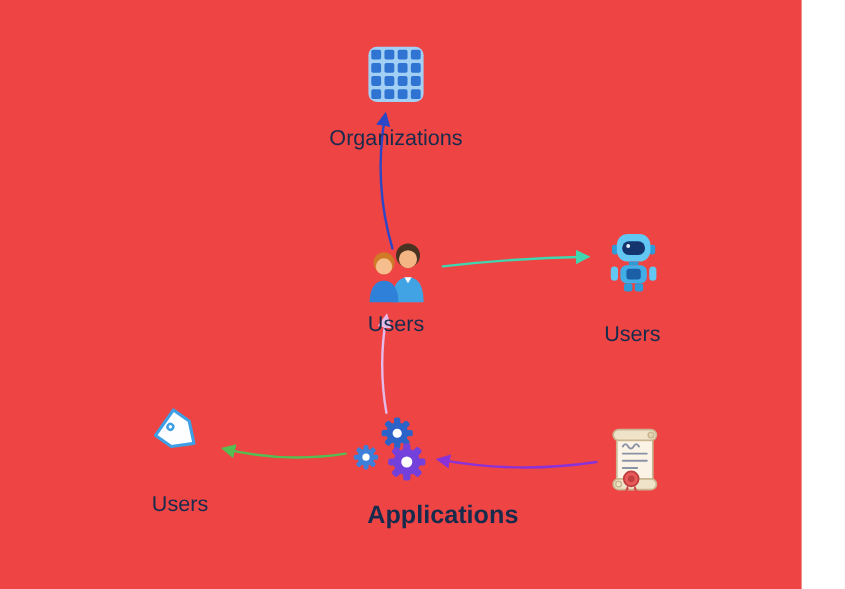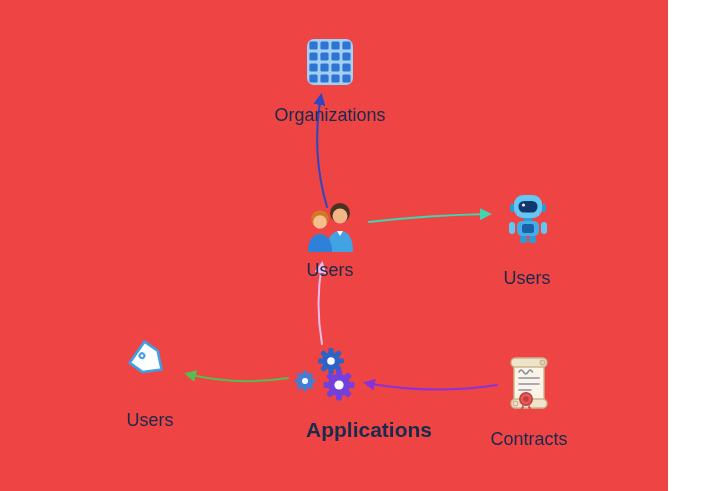--- a/index.html
+++ b/index.html
@@ -193,15 +193,14 @@
         <path d="M14 35 h12"></path>
       </g>
       <g>
         <path d="M18 49 l-2.5 6 l3.5 -2 z" fill="#d14a4a"></path>
         <path d="M24 49 l2.5 6 l-3.5 -2 z" fill="#d14a4a"></path>
         <circle cx="21" cy="44" r="6.2" fill="#e65a5a" stroke="#c03e3e" stroke-width="1.5"></circle>
         <circle cx="21" cy="44" r="2.8" fill="#c03e3e"></circle>
       </g>
     </svg>
   </div>
-  <div class="label" style="left:529px; top:429px;">Contracts</div>
 
 </div>
 
 </body></html>

